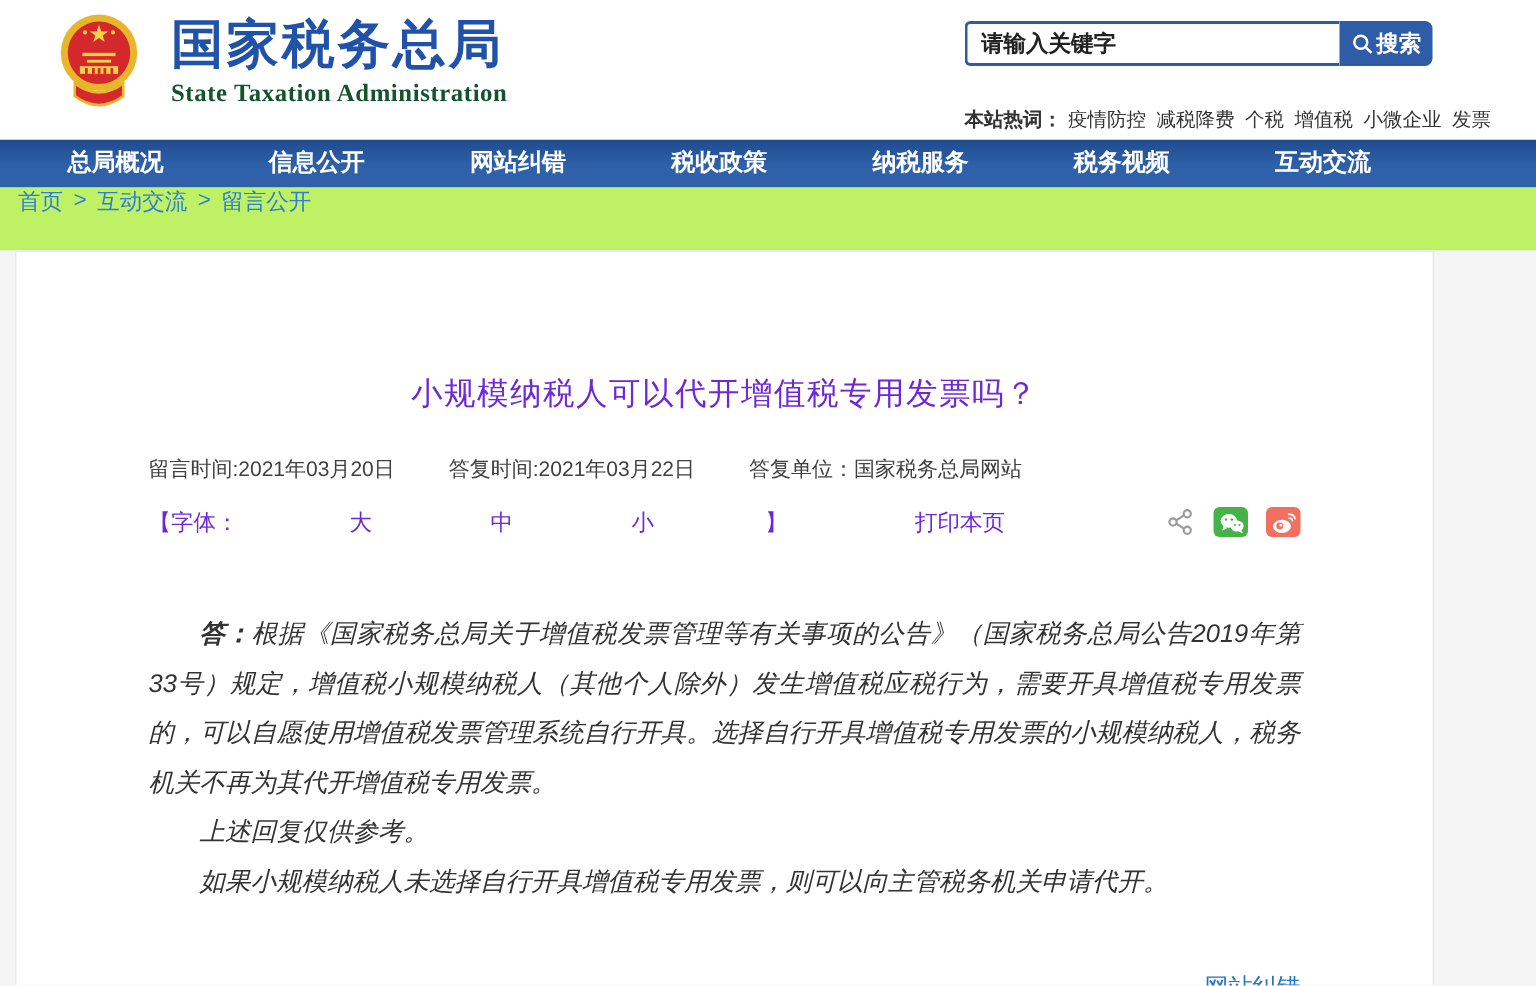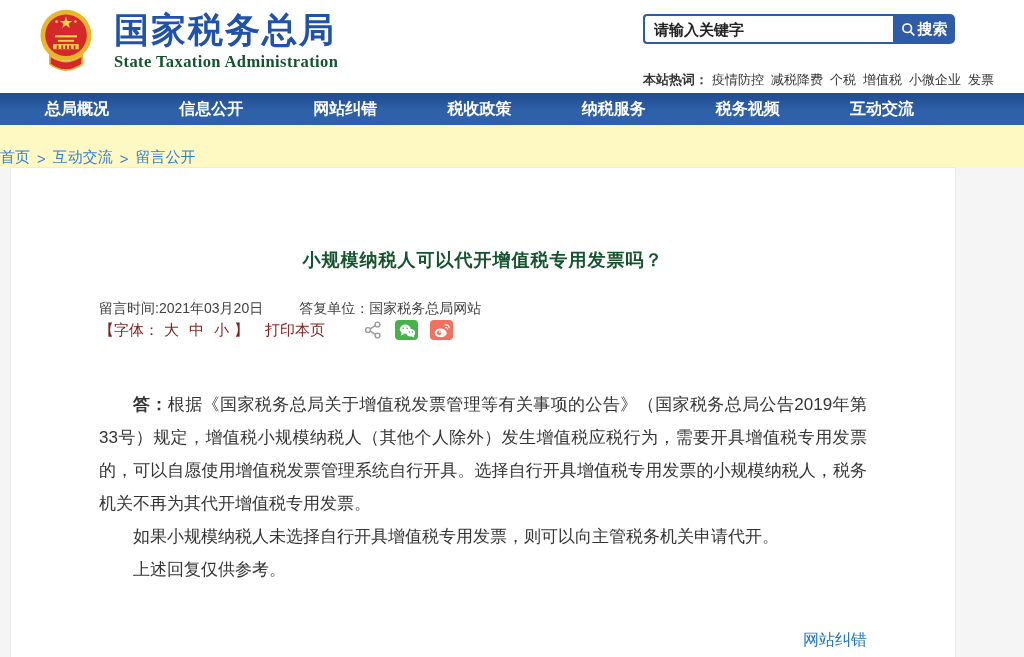--- a/index.html
+++ b/index.html
@@ -26,45 +26,45 @@
   .hot-words a { color:#333; text-decoration:none; margin-right:7px; cursor:pointer; }
   .hot-label { font-weight:bold; margin-right:4px; }
 
   
   .nav { height:32px; background:linear-gradient(180deg,#204b8e 0%,#2e61a9 55%,#2e61a9 100%); }
   .nav-inner { display:flex; justify-content:space-between; margin:0 110px 0 45px; height:48px; }
   .nav-item { color:#ffffff; font-size:16px; font-weight:bold; line-height:32px;
     cursor:pointer; white-space:nowrap; }
 
   
-  .breadcrumb { height:42px; background:#fef9c3; display:flex; align-items:flex-end;
-    padding-left:0; font-size:15px; color:#2e7fd4; }
+  .breadcrumb { height:42px; background:#bef264; display:flex; align-items:flex-start;
+    padding-left:12px; font-size:15px; color:#2e7fd4; }
   .breadcrumb a { color:#2e7fd4; text-decoration:none; cursor:pointer; }
   .crumb-sep { margin:0 7px; }
 
   
   .main { background:#f5f5f6; height:532px; }
   .card { margin-left:10px; width:946px; height:560px; background:#ffffff;
     border:1px solid #ebebeb; padding:0 88px; }
-  .article-title { padding-top:80px; text-align:center; font-size:18px; font-weight:bold;
-    color:#14532d; letter-spacing:1px; }
+  .article-title { padding-top:80px; text-align:center; font-size:21px; font-weight:normal;
+    color:#6d28d9; letter-spacing:1px; }
   .meta-row { margin-top:28px; display:flex; gap:36px; font-size:14px; color:#404040; }
-  .tools-row { margin-top:2px; display:flex; justify-content:flex-start; align-items:center;
-    font-size:15px; color:#7f1d1d; }
+  .tools-row { margin-top:16px; display:flex; justify-content:space-between; align-items:center;
+    font-size:15px; color:#6d28d9; }
   .font-size-opt { margin:0 5px; cursor:pointer; }
   .print-link { margin-left:16px; cursor:pointer; }
   .share-icons { display:flex; align-items:center; gap:12px; margin-left:38px; }
   .icon-btn { width:23px; height:20px; border-radius:4px; display:flex; align-items:center;
     justify-content:center; cursor:pointer; }
   .icon-wechat { background:#46b349; }
   .icon-weibo { background:#f1705f; }
 
   .article-body { margin-top:48px; font-size:17px; line-height:33px; color:#333;
     text-align:justify; }
-  .article-body p { text-indent:2em; }
+  .article-body p { text-indent:2em;font-style:italic; }
   .bold { font-weight:bold; }
 
   .footer-link-row { margin-top:44px; text-align:right; }
   .footer-link { font-size:16px; color:#2176c7; text-decoration:none; cursor:pointer; }
 </style>
 </head>
 <body>
 
 <div class="header">
   <div class="brand">
@@ -127,20 +127,21 @@
   <a>留言公开</a>
 </div>
 
 <div class="main">
   <div class="card">
 
     <div class="article-title">小规模纳税人可以代开增值税专用发票吗？</div>
 
     <div class="meta-row">
       <span>留言时间:2021年03月20日</span>
+      <span>答复时间:2021年03月22日</span>
       <span>答复单位：国家税务总局网站</span>
     </div>
 
     <div class="tools-row">
       <span>【字体：</span>
       <span class="font-size-opt">大</span>
       <span class="font-size-opt">中</span>
       <span class="font-size-opt">小</span>
       <span>】</span>
       <span class="print-link">打印本页</span>
@@ -172,22 +173,22 @@
             <ellipse cx="8.5" cy="11.2" rx="6.8" ry="5" fill="#ffffff"></ellipse>
             <circle cx="6.8" cy="11" r="2.6" fill="#f1705f"></circle>
             <circle cx="7.6" cy="10.4" r="1" fill="#ffffff"></circle>
           </svg>
         </div>
       </div>
     </div>
 
     <div class="article-body">
       <p><span class="bold">答：</span><span>根据《国家税务总局关于增值税发票管理等有关事项的公告》（国家税务总局公告2019年第33号）规定，增值税小规模纳税人（其他个人除外）发生增值税应税行为，需要开具增值税专用发票的，可以自愿使用增值税发票管理系统自行开具。选择自行开具增值税专用发票的小规模纳税人，税务机关不再为其代开增值税专用发票。</span></p>
+      <p><span>上述回复仅供参考。</span></p>
       <p><span>如果小规模纳税人未选择自行开具增值税专用发票，则可以向主管税务机关申请代开。</span></p>
-      <p><span>上述回复仅供参考。</span></p>
     </div>
 
     <div class="footer-link-row">
       <a class="footer-link">网站纠错</a>
     </div>
 
   </div>
 </div>
 
 </body></html>

